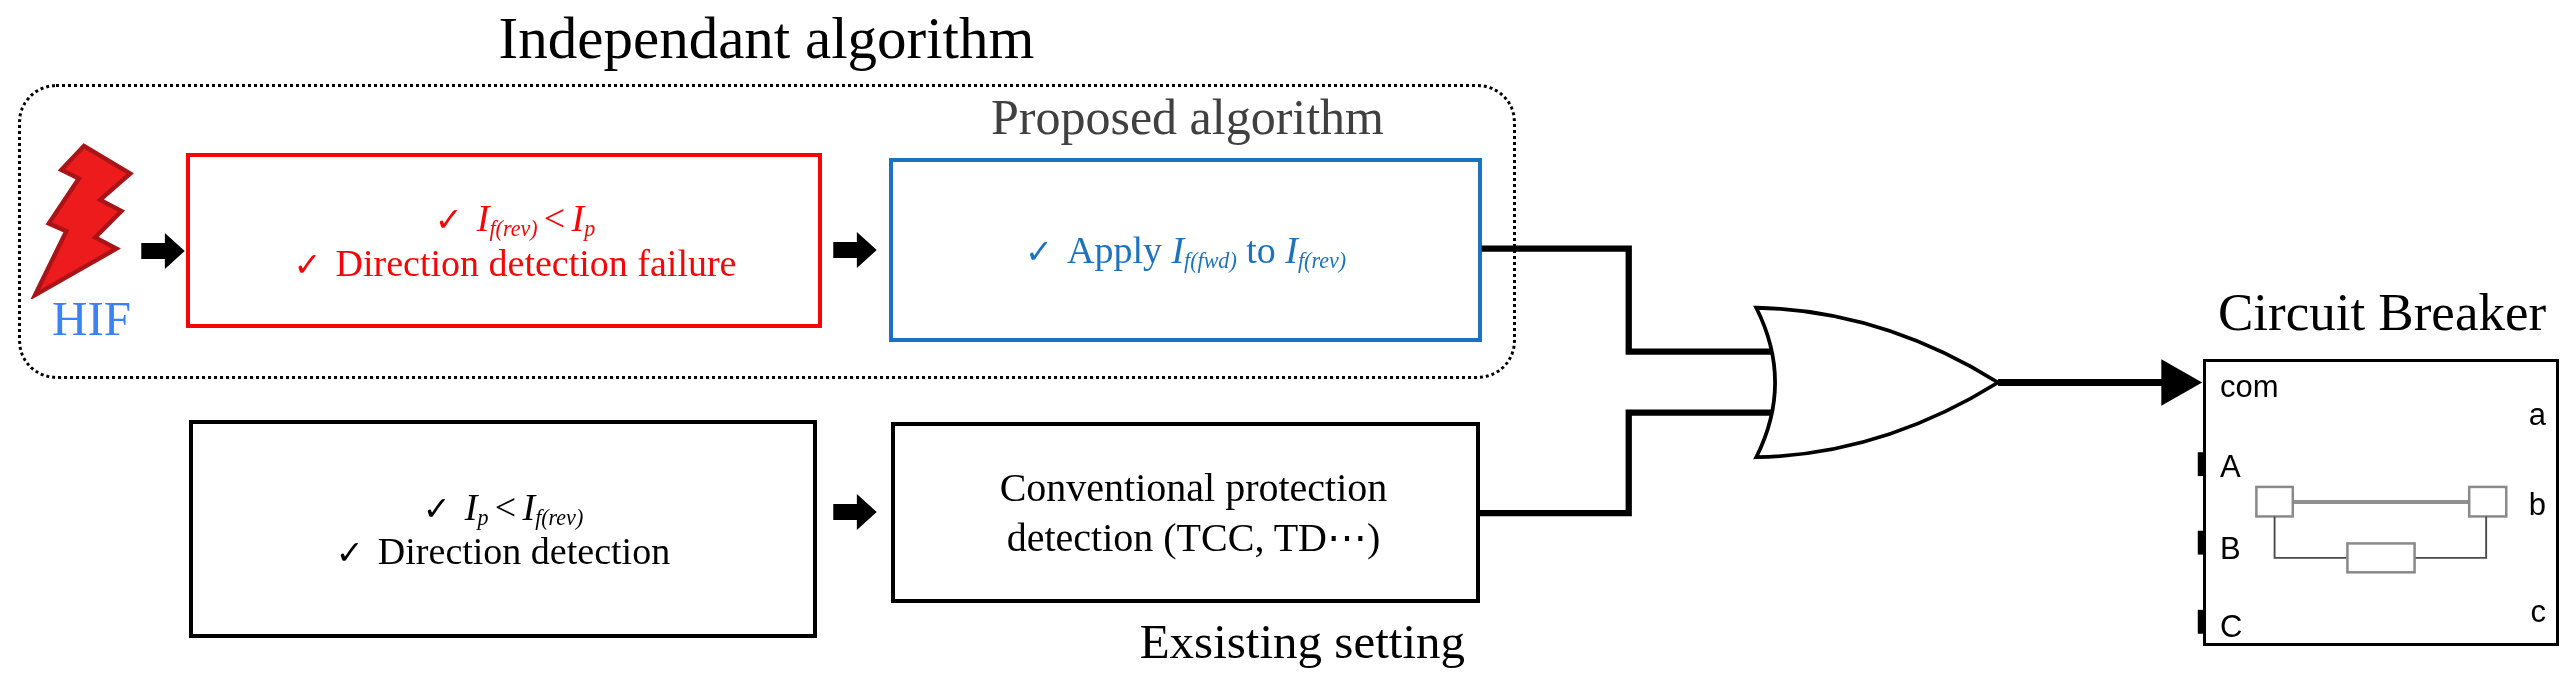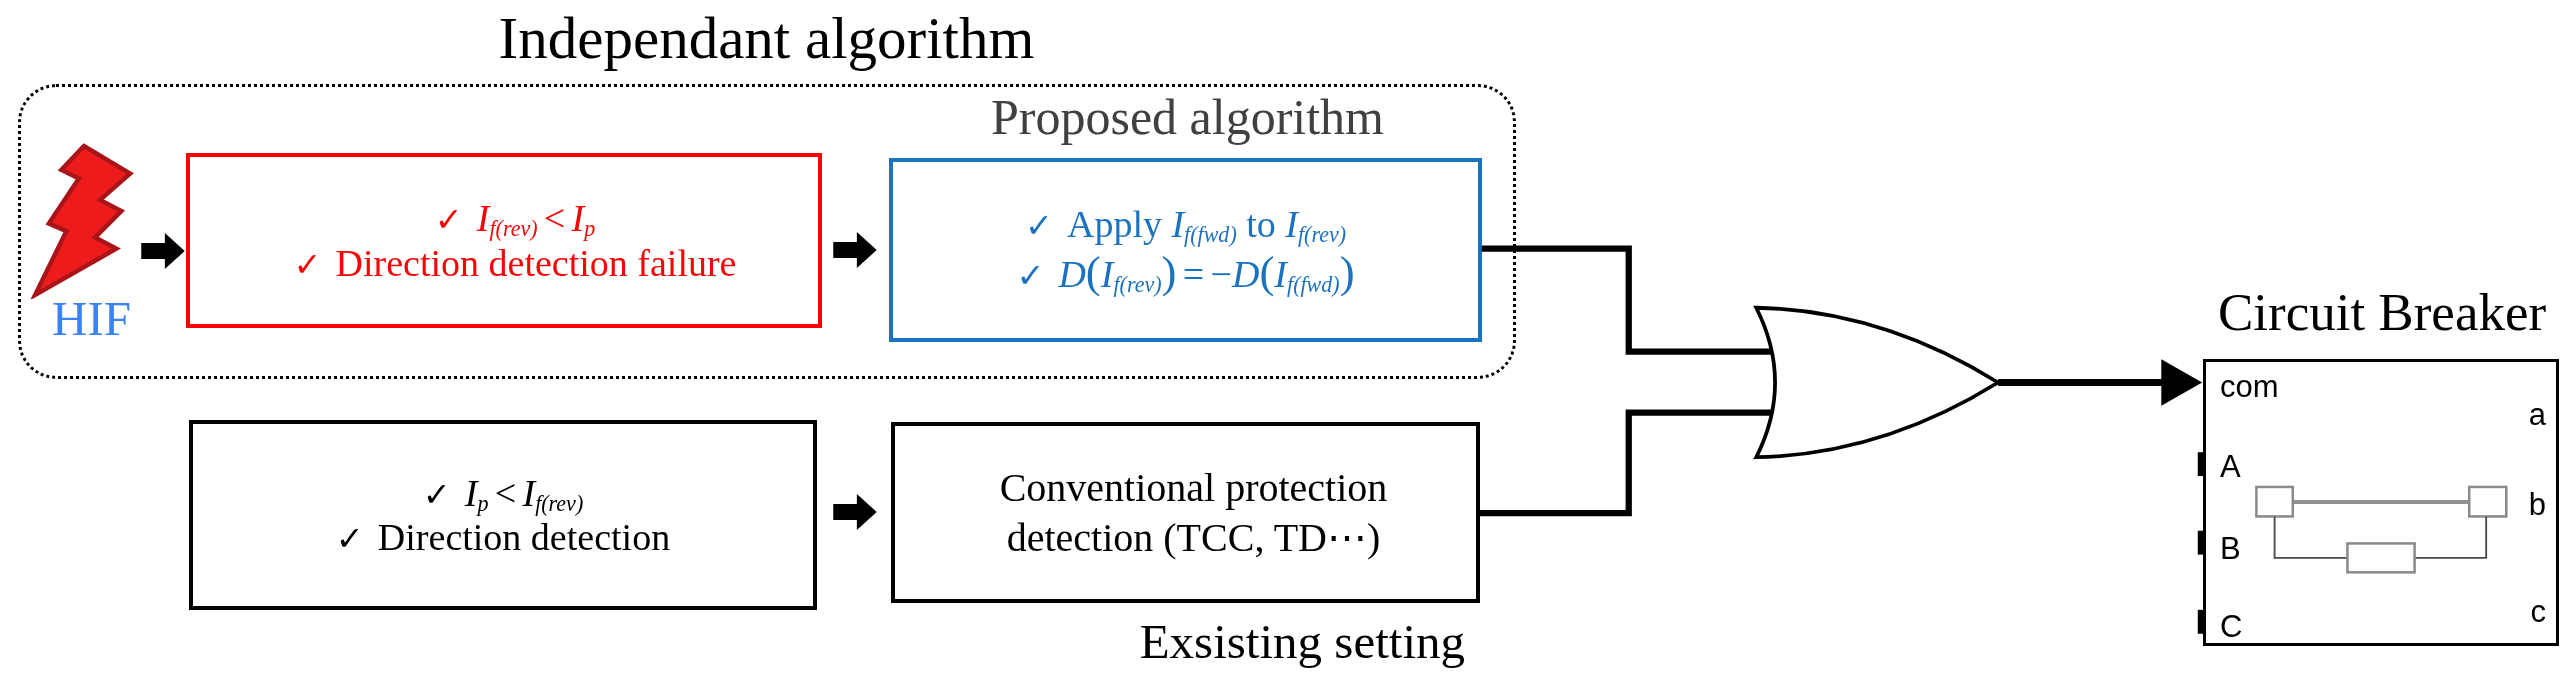--- a/index.html
+++ b/index.html
@@ -73,26 +73,23 @@
   <svg class="abs" style="left:833px;top:232px;" width="44" height="36" viewBox="0 0 70 58">
     <polygon points="0,16 38,16 38,0 70,29 38,58 38,42 0,42" fill="#000"></polygon>
   </svg>
 
   <div class="abs ctr sub-title blue-text" style="left:892px;top:92px;width:591px;">Proposed algorithm</div>
 
   <div class="abs fbox blue-box" style="left:889px;top:158px;width:593px;height:184px;">
     <div class="fline nowrap">
       <span class="chk">✓</span><span>Apply</span>&nbsp;<span class="it">I</span><span class="fsub">f(fwd)</span>&nbsp;<span>to</span>&nbsp;<span class="it">I</span><span class="fsub">f(rev)</span>
     </div>
-    <div class="fline nowrap">
-      <span class="chk">✓</span><span class="it">D</span><span class="bigp">(</span><span class="it">I</span><span class="fsub">f(rev)</span><span class="bigp">)</span><span class="op">=</span><span>−</span><span class="it">D</span><span class="bigp">(</span><span class="it">I</span><span class="fsub">f(fwd)</span><span class="bigp">)</span>
-    </div>
   </div>
 
-  <div class="abs fbox blk-box" style="left:189px;top:420px;width:628px;height:190px;">
+  <div class="abs fbox blk-box" style="left:189px;top:420px;width:628px;height:218px;">
     <div class="fline nowrap">
       <span class="chk">✓</span><span class="it">I</span><span class="fsub">p</span><span class="op">&lt;</span><span class="it">I</span><span class="fsub">f(rev)</span>
     </div>
     <div class="fline nowrap">
       <span class="chk">✓</span><span>Direction detection</span>
     </div>
   </div>
 
   <svg class="abs" style="left:833px;top:494px;" width="44" height="36" viewBox="0 0 70 58">
     <polygon points="0,16 38,16 38,0 70,29 38,58 38,42 0,42" fill="#000"></polygon>

